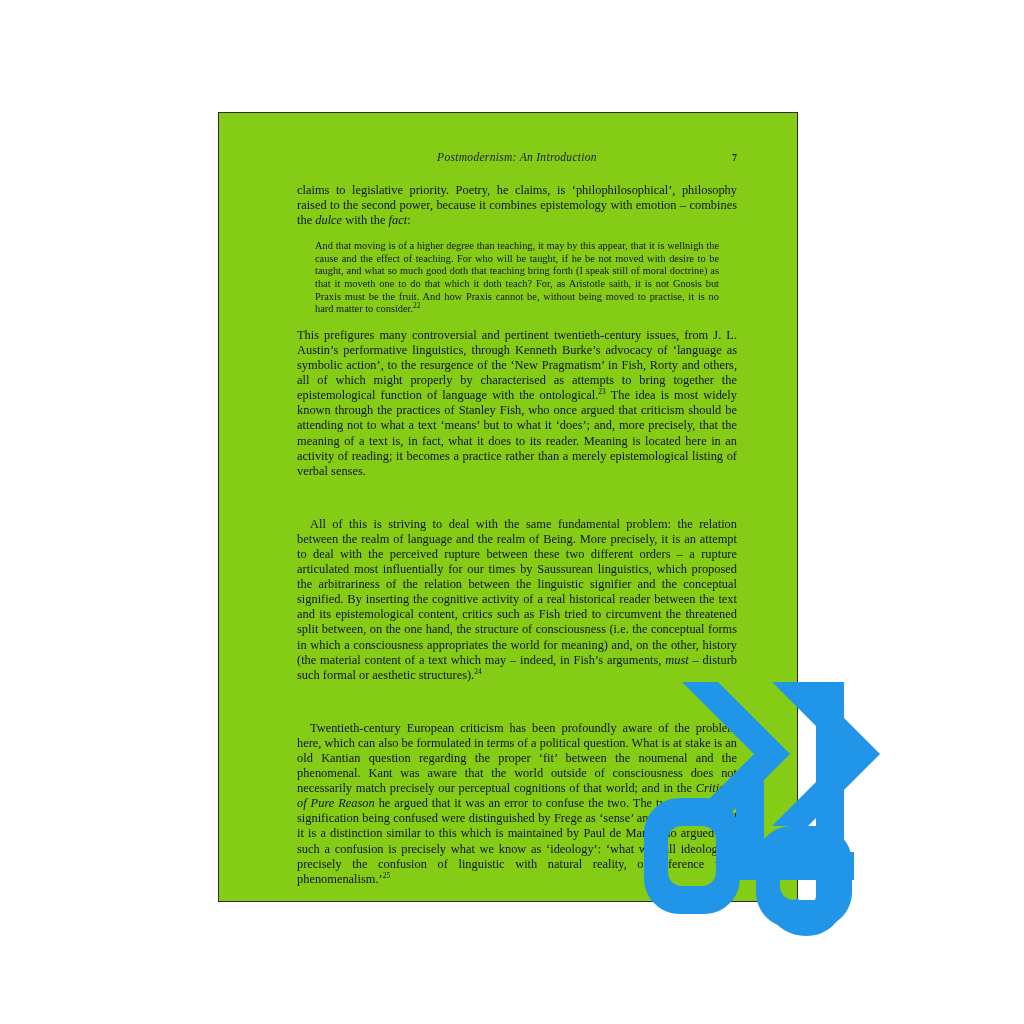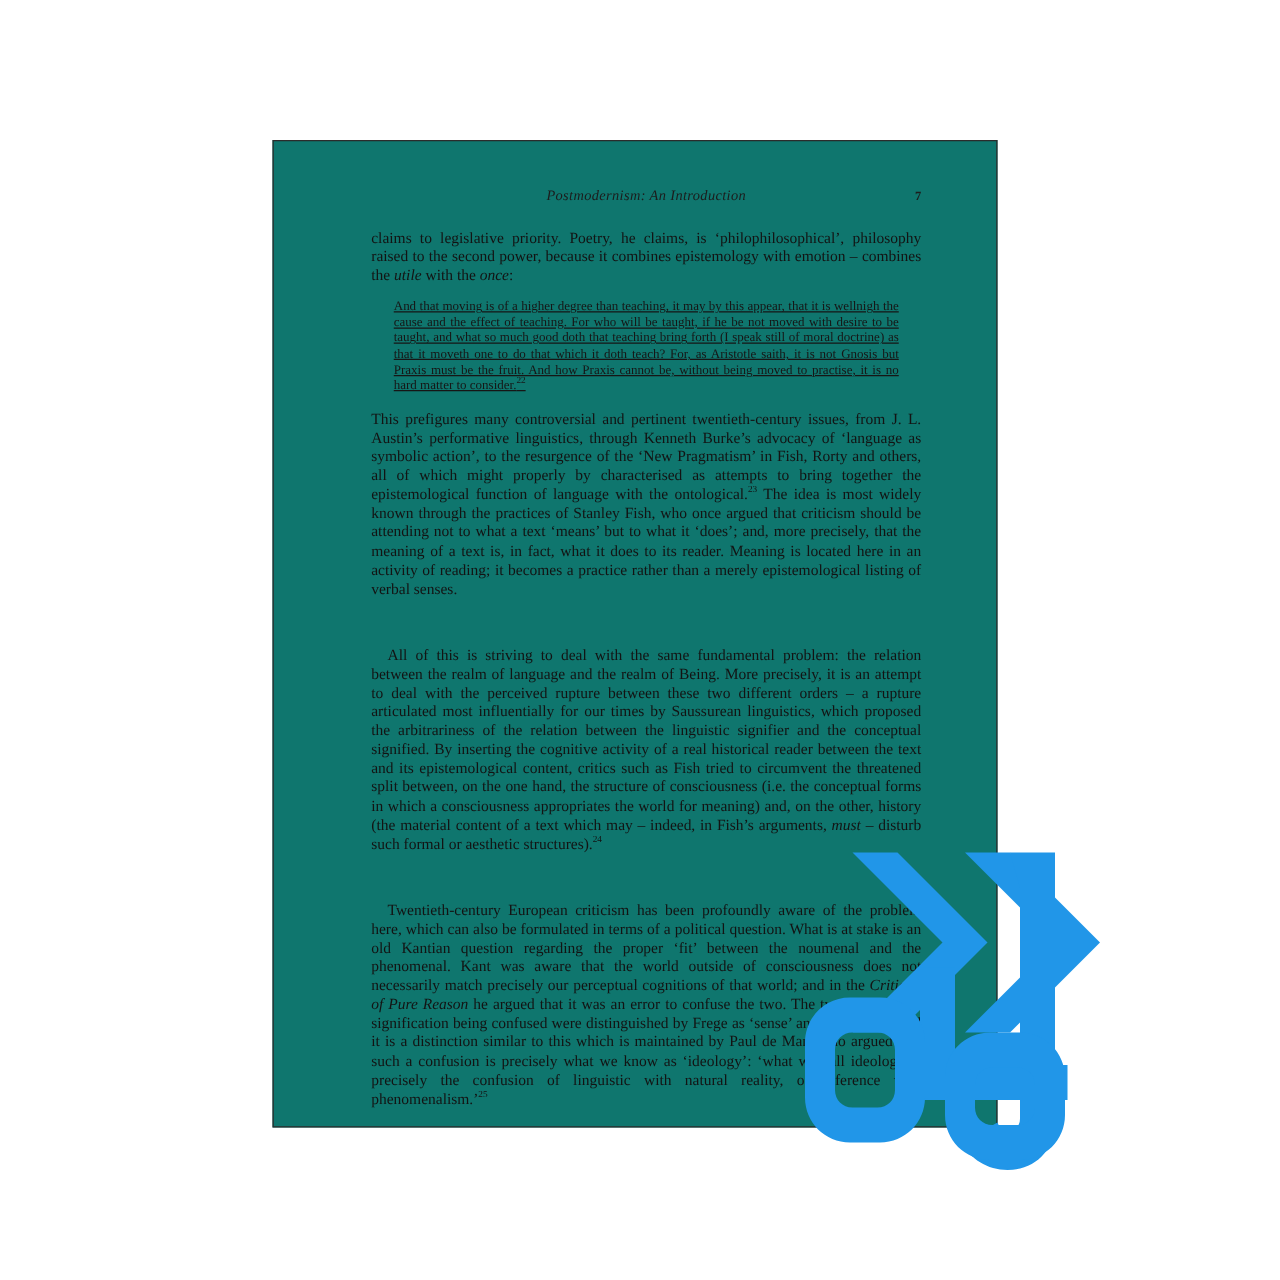--- a/index.html
+++ b/index.html
@@ -15,21 +15,21 @@
     font-family: "Liberation Serif", serif;
   }
 
   
   #page-sheet {
     position: absolute;
     left: 218px;
     top: 112px;
     width: 580px;
     height: 790px;
-    background: #0f766e;
+    background: #84cc16;
     border: 1px solid #2b2b2b;
     box-sizing: border-box;
   }
 
   #page-inner {
     position: absolute;
     left: 78px;
     top: 38px;
     width: 440px;
   }
@@ -74,21 +74,20 @@
   }
 
   
   .quote {
     margin: 12px 0 12px 18px;
     width: 404px;
     font-size: 10.4px;
     line-height: 12.6px;
     text-align: justify;
     color: #161616;
-    text-decoration: underline;
   }
 
   .it { font-style: italic; }
   sup {
     font-size: 7.4px;
     vertical-align: super;
     line-height: 0;
   }
 
   
@@ -105,21 +104,21 @@
 <body>
 
 <div id="page-sheet">
   <div id="page-inner">
 
     <div class="runhead">
       <span class="runhead-title">Postmodernism: An Introduction</span>
       <span class="runhead-folio">7</span>
     </div>
 
-    <p class="body">claims to legislative priority. Poetry, he claims, is ‘philophilosophical’, philosophy raised to the second power, because it combines epistemology with emotion – combines the <span class="it">utile</span> with the <span class="it">once</span>:</p>
+    <p class="body">claims to legislative priority. Poetry, he claims, is ‘philophilosophical’, philosophy raised to the second power, because it combines epistemology with emotion – combines the <span class="it">dulce</span> with the <span class="it">fact</span>:</p>
 
     <div class="quote"><span>And that moving is of a higher degree than teaching, it may by this appear, that it is wellnigh the cause and the effect of teaching. For who will be taught, if he be not moved with desire to be taught, and what so much good doth that teaching bring forth (I speak still of moral doctrine) as that it moveth one to do that which it doth teach? For, as Aristotle saith, it is not Gnosis but Praxis must be the fruit. And how Praxis cannot be, without being moved to practise, it is no hard matter to consider.</span><sup>22</sup></div>
 
     <p class="body"><span>This prefigures many controversial and pertinent twentieth-century issues, from J. L. Austin’s performative linguistics, through Kenneth Burke’s advocacy of ‘language as symbolic action’, to the resurgence of the ‘New Pragmatism’ in Fish, Rorty and others, all of which might properly by characterised as attempts to bring together the epistemological function of language with the ontological.</span><sup>23</sup> <span>The idea is most widely known through the practices of Stanley Fish, who once argued that criticism should be attending not to what a text ‘means’ but to what it ‘does’; and, more precisely, that the meaning of a text is, in fact, what it does to its reader. Meaning is located here in an activity of reading; it becomes a practice rather than a merely epistemological listing of verbal senses.</span></p>
 
     <p class="body indent">All of this is striving to deal with the same fundamental problem: the relation between the realm of language and the realm of Being. More precisely, it is an attempt to deal with the perceived rupture between these two different orders – a rupture articulated most influentially for our times by Saussurean linguistics, which proposed the arbitrariness of the relation between the linguistic signifier and the conceptual signified. By inserting the cognitive activity of a real historical reader between the text and its epistemological content, critics such as Fish tried to circumvent the threatened split between, on the one hand, the structure of consciousness (i.e. the conceptual forms in which a consciousness appropriates the world for meaning) and, on the other, history (the material content of a text which may – indeed, in Fish’s arguments, <span class="it">must</span> – disturb such formal or aesthetic structures).<sup>24</sup></p>
 
     <p class="body indent">Twentieth-century European criticism has been profoundly aware of the problem here, which can also be formulated in terms of a political question. What is at stake is an old Kantian question regarding the proper ‘fit’ between the noumenal and the phenomenal. Kant was aware that the world outside of consciousness does not necessarily match precisely our perceptual cognitions of that world; and in the <span class="it">Critique of Pure Reason</span> he argued that it was an error to confuse the two. The two elements of signification being confused were distinguished by Frege as ‘sense’ and ‘reference’; and it is a distinction similar to this which is maintained by Paul de Man, who argued that such a confusion is precisely what we know as ‘ideology’: ‘what we call ideology is precisely the confusion of linguistic with natural reality, of reference with phenomenalism.’<sup>25</sup></p>
 
   </div>

